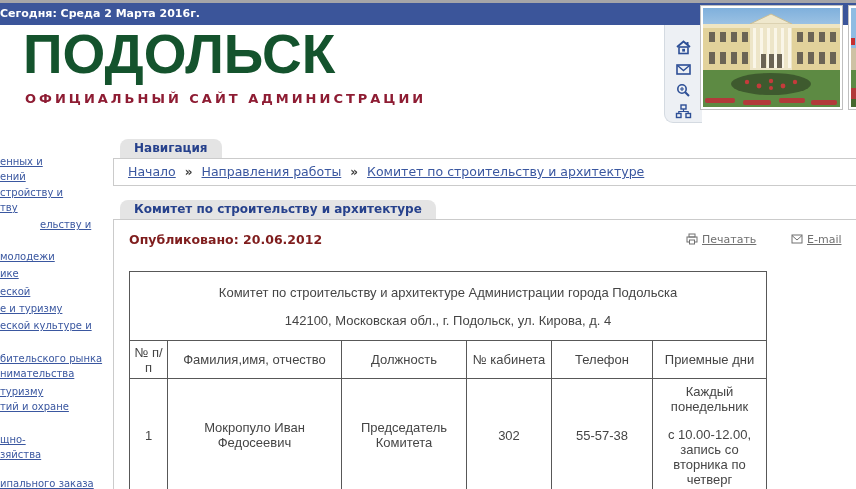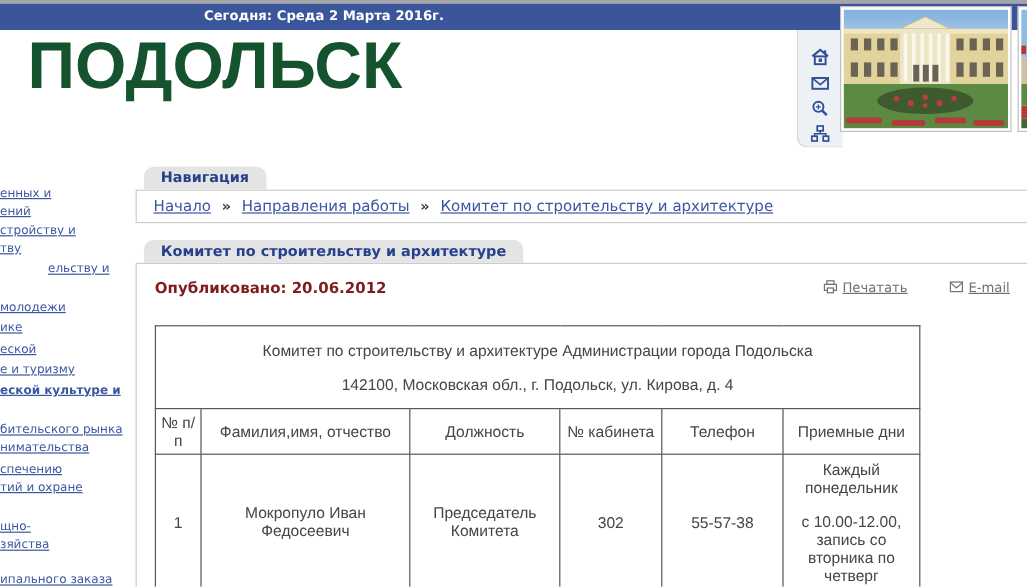--- a/index.html
+++ b/index.html
@@ -3,21 +3,21 @@
 <meta charset="utf-8">
 <style>
   html,body{margin:0;padding:0;background:#fff;}
   .screen{position:relative;width:856px;height:489px;overflow:hidden;background:#fff;
           font-family:"DejaVu Sans",sans-serif;}
 
   
   .topline{position:absolute;left:0;top:0;width:856px;height:3px;background:#A5A5A8;}
   .topbar{position:absolute;left:0;top:3px;width:856px;height:22px;background:#3B559A;}
   .topbar .date{position:absolute;left:0;top:0;width:540px;height:18px;line-height:22px;
-                text-align:center;color:#fff;font-size:11px;font-weight:bold;}
+                color:#fff;font-size:11px;font-weight:bold;}
 
   
   .logo{position:absolute;left:23px;top:24px;color:#14532d;
         font-family:Liberation Sans, sans-serif;font-weight:bold;
         font-size:55px;line-height:60px;letter-spacing:0px;}
   .subtitle{position:absolute;left:25px;top:91px;color:#8E1C33;font-weight:bold;
             font-size:13px;letter-spacing:3px;white-space:nowrap;}
 
   
   .iconpanel{position:absolute;left:664px;top:25px;width:37px;height:97px;
@@ -74,20 +74,21 @@
 <body>
 
 <div class="screen">
 
   <div class="topline"></div>
   <div class="topbar">
     <div class="date">Сегодня: Среда 2 Марта 2016г.</div>
   </div>
 
   <div class="logo">ПОДОЛЬСК</div>
+  <div class="subtitle">ОФИЦИАЛЬНЫЙ САЙТ АДМИНИСТРАЦИИ</div>
 
   <div class="iconpanel">
     <div class="qi" style="top:14px;">
       <svg width="17" height="17" viewBox="0 0 17 17">
         <path d="M2 8 L8.5 2.5 L15 8" fill="none" stroke="#2D4F96" stroke-width="1.8"></path>
         <rect x="4" y="8" width="9" height="6.5" fill="none" stroke="#2D4F96" stroke-width="1.6"></rect>
         <rect x="7.2" y="9.8" width="2.8" height="2.8" fill="#2D4F96"></rect>
         <rect x="11.5" y="3" width="2" height="3" fill="#2D4F96"></rect>
       </svg>
     </div>
@@ -185,24 +186,24 @@
 
   <div class="sb" style="top:156px;">енных и</div>
   <div class="sb" style="top:171px;">ений</div>
   <div class="sb" style="top:187px;">стройству и</div>
   <div class="sb" style="top:202px;text-align:center;">тву</div>
   <div class="sb" style="top:219px;padding-left:40px;">ельству и</div>
   <div class="sb" style="top:251px;">молодежи</div>
   <div class="sb" style="top:268px;">ике</div>
   <div class="sb" style="top:286px;">еской</div>
   <div class="sb" style="top:303px;">е и туризму</div>
-  <div class="sb" style="top:320px;font-weight:bold;">еской культуре и</div>
+  <div class="sb" style="top:320px;">еской культуре и</div>
   <div class="sb" style="top:353px;">бительского рынка</div>
   <div class="sb" style="top:368px;">нимательства</div>
-  <div class="sb" style="top:386px;">спечению</div>
+  <div class="sb" style="top:386px;">туризму</div>
   <div class="sb" style="top:401px;">тий и охране</div>
   <div class="sb" style="top:434px;">щно-</div>
   <div class="sb" style="top:449px;">зяйства</div>
   <div class="sb" style="top:478px;">ипального заказа</div>
 
   <div class="tab" style="left:120px;top:139px;">Навигация</div>
   <div class="box crumbbox">
     <div class="crumbs">
       <a>Начало</a><span class="sep">»</span><a>Направления работы</a><span class="sep">»</span><a>Комитет по строительству и архитектуре</a>
     </div>

